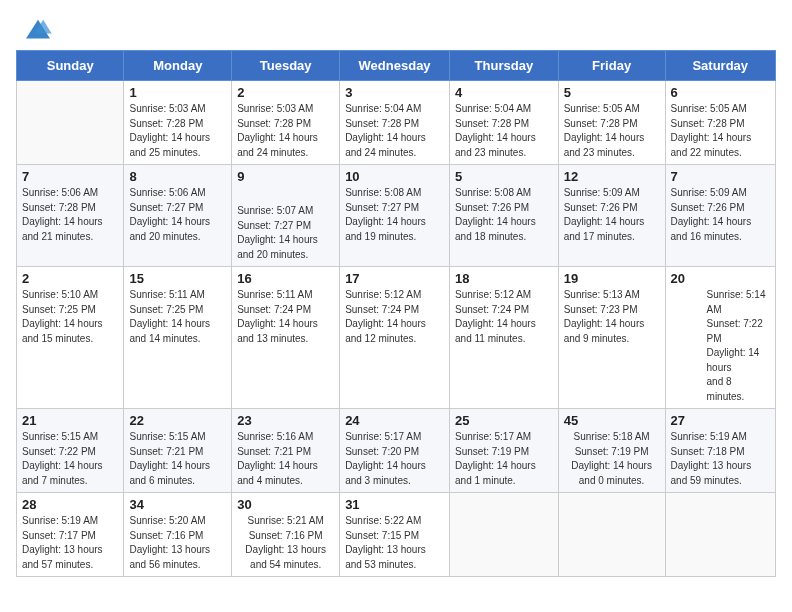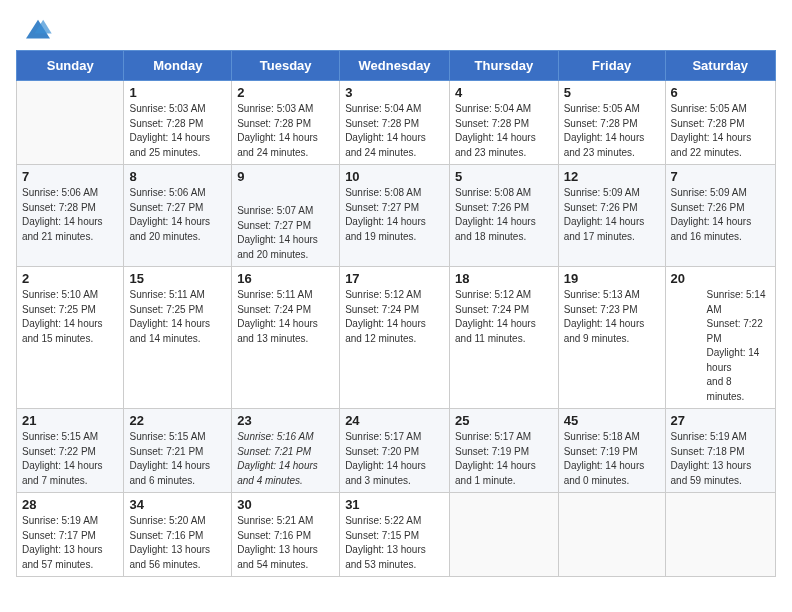--- a/index.html
+++ b/index.html
@@ -288,42 +288,42 @@
           </td>
           <td>
             <span class="day-num">22</span>
             <div class="day-info" style="white-space: pre-line;">Sunrise: 5:15 AM
 Sunset: 7:21 PM
 Daylight: 14 hours
 and 6 minutes.</div>
           </td>
           <td>
             <span class="day-num">23</span>
-            <div class="day-info" style="white-space: pre-line; font-style: italic;">Sunrise: 5:16 AM
+            <div class="day-info" style="white-space: pre-line;">Sunrise: 5:16 AM
 Sunset: 7:21 PM
 Daylight: 14 hours
 and 4 minutes.</div>
           </td>
           <td>
             <span class="day-num">24</span>
             <div class="day-info" style="white-space: pre-line;">Sunrise: 5:17 AM
 Sunset: 7:20 PM
 Daylight: 14 hours
 and 3 minutes.</div>
           </td>
           <td>
             <span class="day-num">25</span>
             <div class="day-info" style="white-space: pre-line;">Sunrise: 5:17 AM
 Sunset: 7:19 PM
 Daylight: 14 hours
 and 1 minute.</div>
           </td>
           <td>
             <span class="day-num">45</span>
-            <div class="day-info" style="white-space: pre-line;">Sunrise: 5:18 AM
+            <div class="day-info" style="white-space: pre-line; text-align: center;">Sunrise: 5:18 AM
 Sunset: 7:19 PM
 Daylight: 14 hours
 and 0 minutes.</div>
           </td>
           <td>
             <span class="day-num">27</span>
             <div class="day-info" style="white-space: pre-line;">Sunrise: 5:19 AM
 Sunset: 7:18 PM
 Daylight: 13 hours
 and 59 minutes.</div>
@@ -339,21 +339,21 @@
           </td>
           <td>
             <span class="day-num">34</span>
             <div class="day-info" style="white-space: pre-line;">Sunrise: 5:20 AM
 Sunset: 7:16 PM
 Daylight: 13 hours
 and 56 minutes.</div>
           </td>
           <td>
             <span class="day-num">30</span>
-            <div class="day-info" style="white-space: pre-line;">Sunrise: 5:21 AM
+            <div class="day-info" style="white-space: pre-line; text-align: center;">Sunrise: 5:21 AM
 Sunset: 7:16 PM
 Daylight: 13 hours
 and 54 minutes.</div>
           </td>
           <td>
             <span class="day-num">31</span>
             <div class="day-info" style="white-space: pre-line;">Sunrise: 5:22 AM
 Sunset: 7:15 PM
 Daylight: 13 hours
 and 53 minutes.</div>

